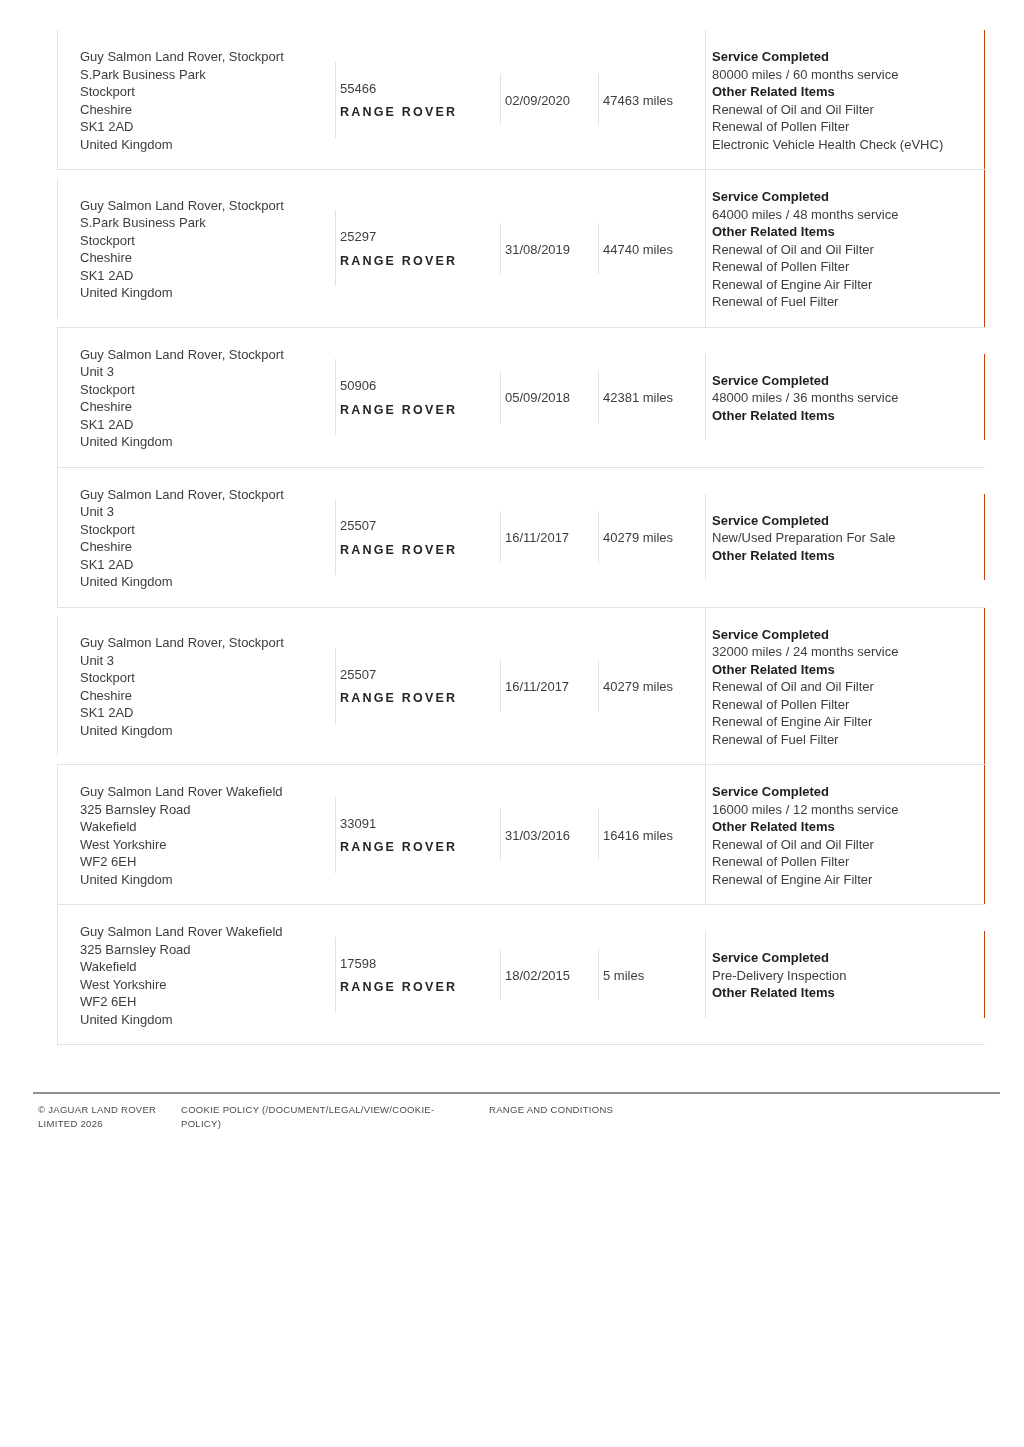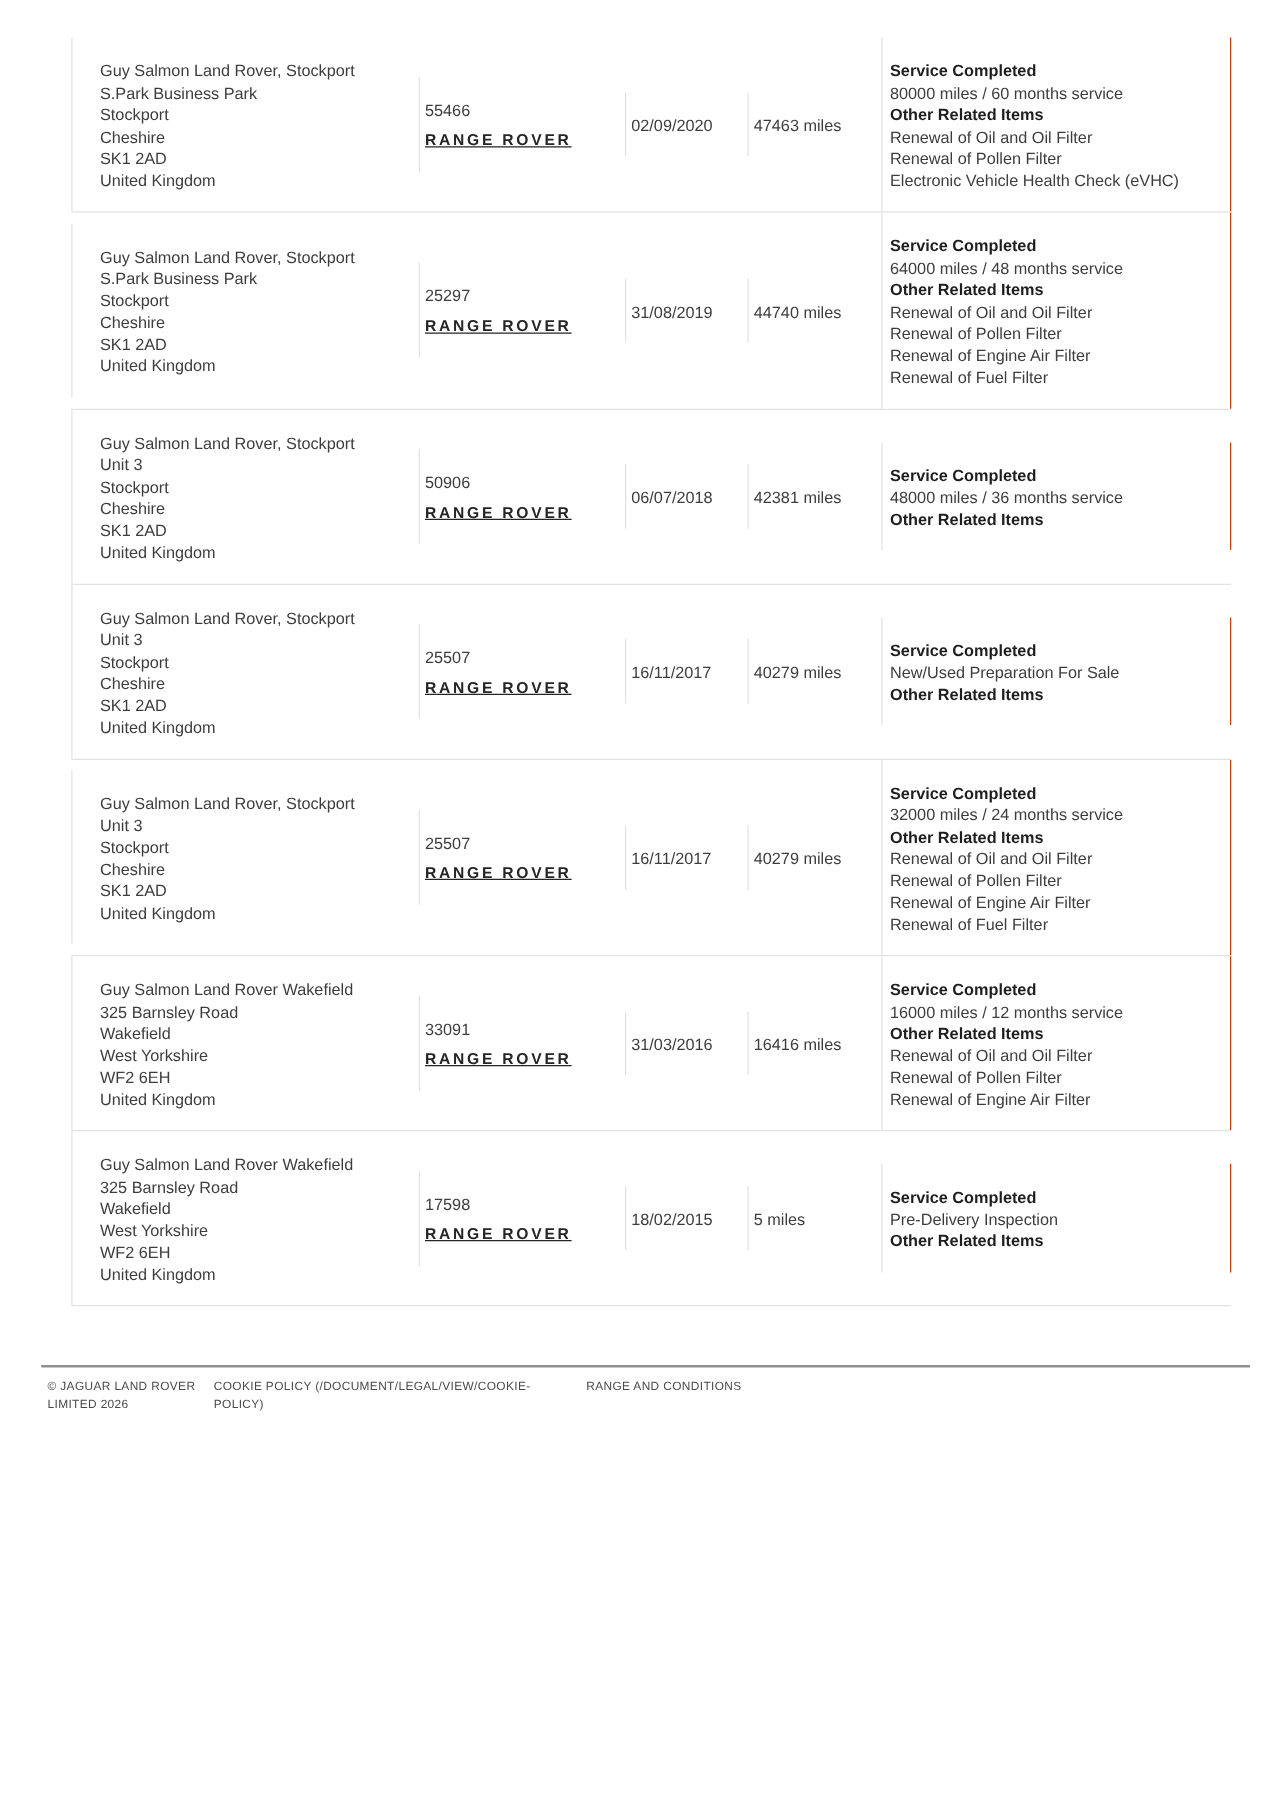--- a/index.html
+++ b/index.html
@@ -39,41 +39,40 @@
   .c3 { width: 98px;  padding: 18px 4px 16px 4px; }
   .c4 { width: 107px; padding: 18px 4px 16px 4px; }
   .c5 { width: 280px; padding: 18px 8px 16px 6px; }
   .wordmark {
     font-weight: 700;
     font-size: 12.5px;
     letter-spacing: 2.2px;
     color: #252525;
     margin-top: 7px;
     white-space: nowrap;
-    text-decoration: underline;
   }
   .bold {
     font-weight: 700;
     color: #1e1e1e;
   }
   
   .footer-rule {
     position: absolute;
     left: 33px;
     top: 1092px;
     width: 967px;
     height: 0;
     border-top: 2px solid #8f8f8f;
   }
   .footer {
     position: absolute;
     left: 38px;
     top: 1103px;
     display: flex;
-    gap: 8px;
+    gap: 18px;
     font-size: 9.5px;
     line-height: 14px;
     letter-spacing: 0.3px;
     color: #4a4a4a;
   }
   .f-copyright { width: 125px; }
   .f-privacy   { width: 305px; }
   .f-cookie    { width: 290px; }
   .f-terms     { width: 130px; }
 </style>
@@ -138,21 +137,21 @@
         <div>Unit 3</div>
         <div>Stockport</div>
         <div>Cheshire</div>
         <div>SK1 2AD</div>
         <div>United Kingdom</div>
       </div>
     <div class="cell c2">
       <div>50906</div>
       <div class="wordmark">RANGE ROVER</div>
     </div>
-    <div class="cell c3">06/07/2018</div>
+    <div class="cell c3">05/09/2018</div>
     <div class="cell c4">42381 miles</div>
     <div class="cell c5">
         <div class="bold">Service Completed</div>
         <div>48000 miles / 36 months service</div>
         <div class="bold">Other Related Items</div>
       </div>
   </div>
 
   <div class="record-row">
     <div class="cell c1">

